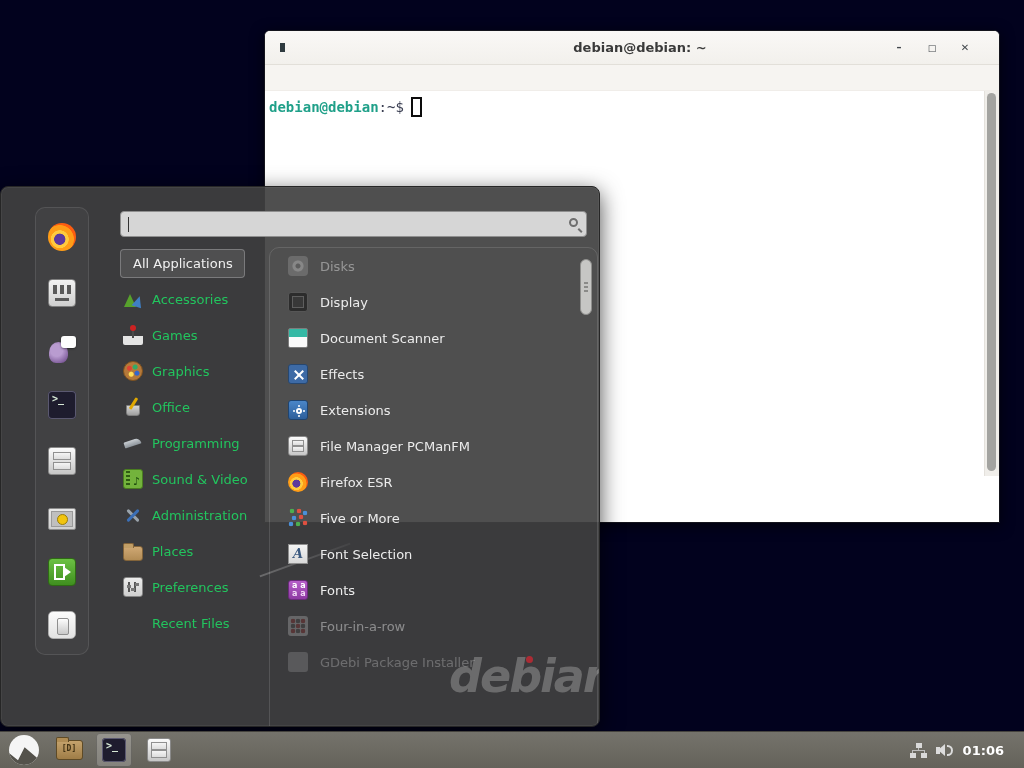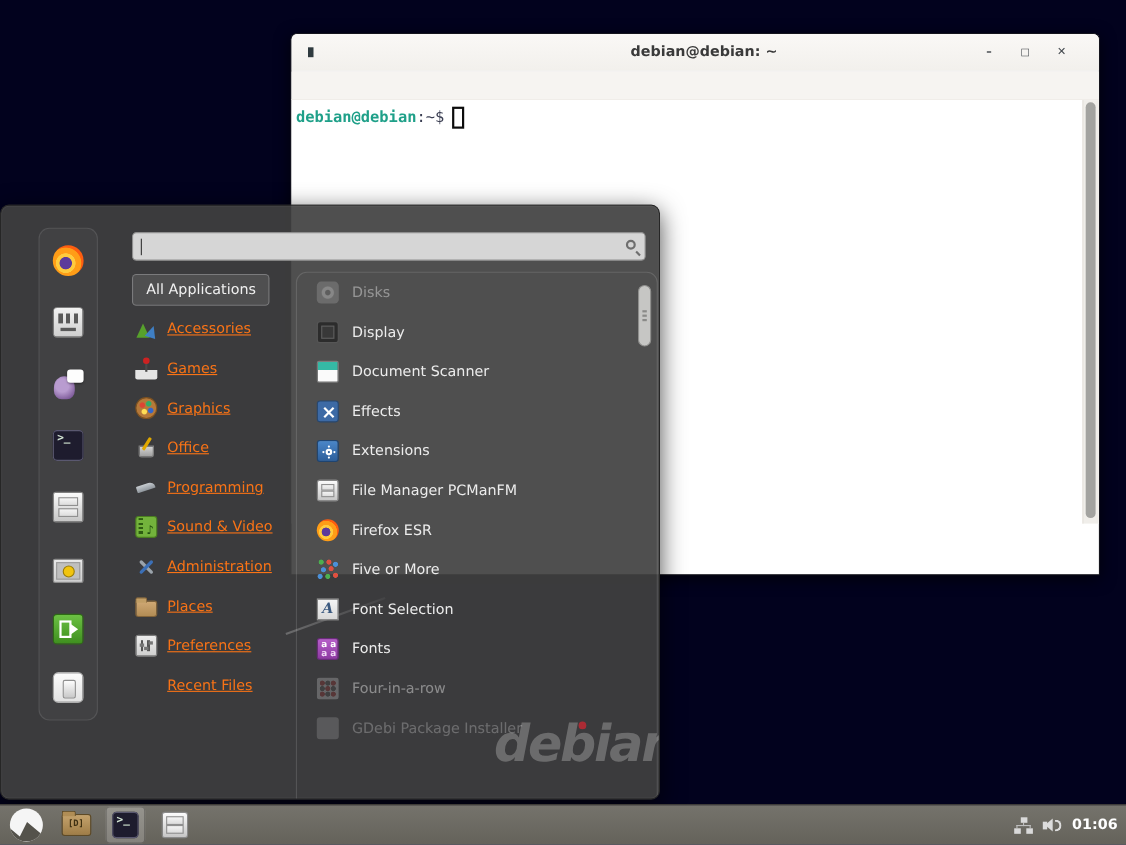--- a/index.html
+++ b/index.html
@@ -63,39 +63,39 @@
     border:2px solid #6f6f6f; border-radius:50%; }
   .search-glass::after { content:""; position:absolute; left:8px; top:8px; width:5px; height:2px;
     background:#6f6f6f; transform:rotate(45deg); transform-origin:0 0; }
 
   .all-apps-btn { position:absolute; left:119px; top:62px; width:125px; height:29px;
     background:rgba(255,255,255,.10); border:1px solid rgba(255,255,255,.25); border-radius:4px;
     color:#f0f0f0; font-size:13px; line-height:27px; padding-left:12px; }
 
   .cat-list { position:absolute; left:112px; top:94px; width:152px; }
   .cat-row { height:36px; display:flex; align-items:center; gap:9px; padding-left:10px; }
-  .cat-row .label { font-size:13px; color:#f97316; white-space:nowrap;text-decoration:underline; }
+  .cat-row .label { font-size:13px; color:#22c55e; white-space:nowrap; }
 
   .apps-pane { position:absolute; left:268px; top:60px; width:329px; height:592px;
     border:1px solid rgba(255,255,255,.13); border-radius:10px; overflow:hidden; }
   .app-row { height:36px; display:flex; align-items:center; gap:12px; padding-left:18px; }
   .app-row .label { font-size:13px; color:#ececec; white-space:nowrap; }
   .app-row.dimmed { opacity:.45; }
   .app-row.clipped { opacity:.28; }
   .apps-scroll-thumb { position:absolute; right:7px; top:72px; width:12px; height:56px;
     background:#c6c6c4; border-radius:6px; border:1px solid #8f8f8d; }
   .apps-scroll-thumb::after { content:""; position:absolute; left:3px; top:22px; width:4px; height:2px;
     background:#8a8a88; box-shadow:0 4px 0 #8a8a88, 0 8px 0 #8a8a88; }
 
   
   .taskbar { position:absolute; left:0; bottom:0; width:1024px; height:37px;
     background:linear-gradient(#75736c,#64625a); border-top:1px solid #45433e; z-index:10;
     display:flex; align-items:center; }
   .tb-left { display:flex; align-items:center; gap:9px; padding-left:6px; }
-  .tb-right { margin-left:auto; display:flex; align-items:center; gap:9px; padding-right:8px; }
+  .tb-right { margin-left:auto; display:flex; align-items:center; gap:9px; padding-right:20px; }
   .tb-clock { font-size:13px; font-weight:bold; color:#ffffff; }
   .tb-app-btn { width:36px; height:34px; border-radius:4px; display:flex; align-items:center; justify-content:center; }
   .tb-app-btn.active { background:linear-gradient(#96948e,#84827c); box-shadow:inset 0 0 0 1px rgba(0,0,0,.25); }
 
   
   .ic { position:relative; flex:none; display:inline-block; }
   .sz20 { width:20px; height:20px; }
   .sz24 { width:24px; height:24px; }
   .sz28 { width:28px; height:28px; }
 

